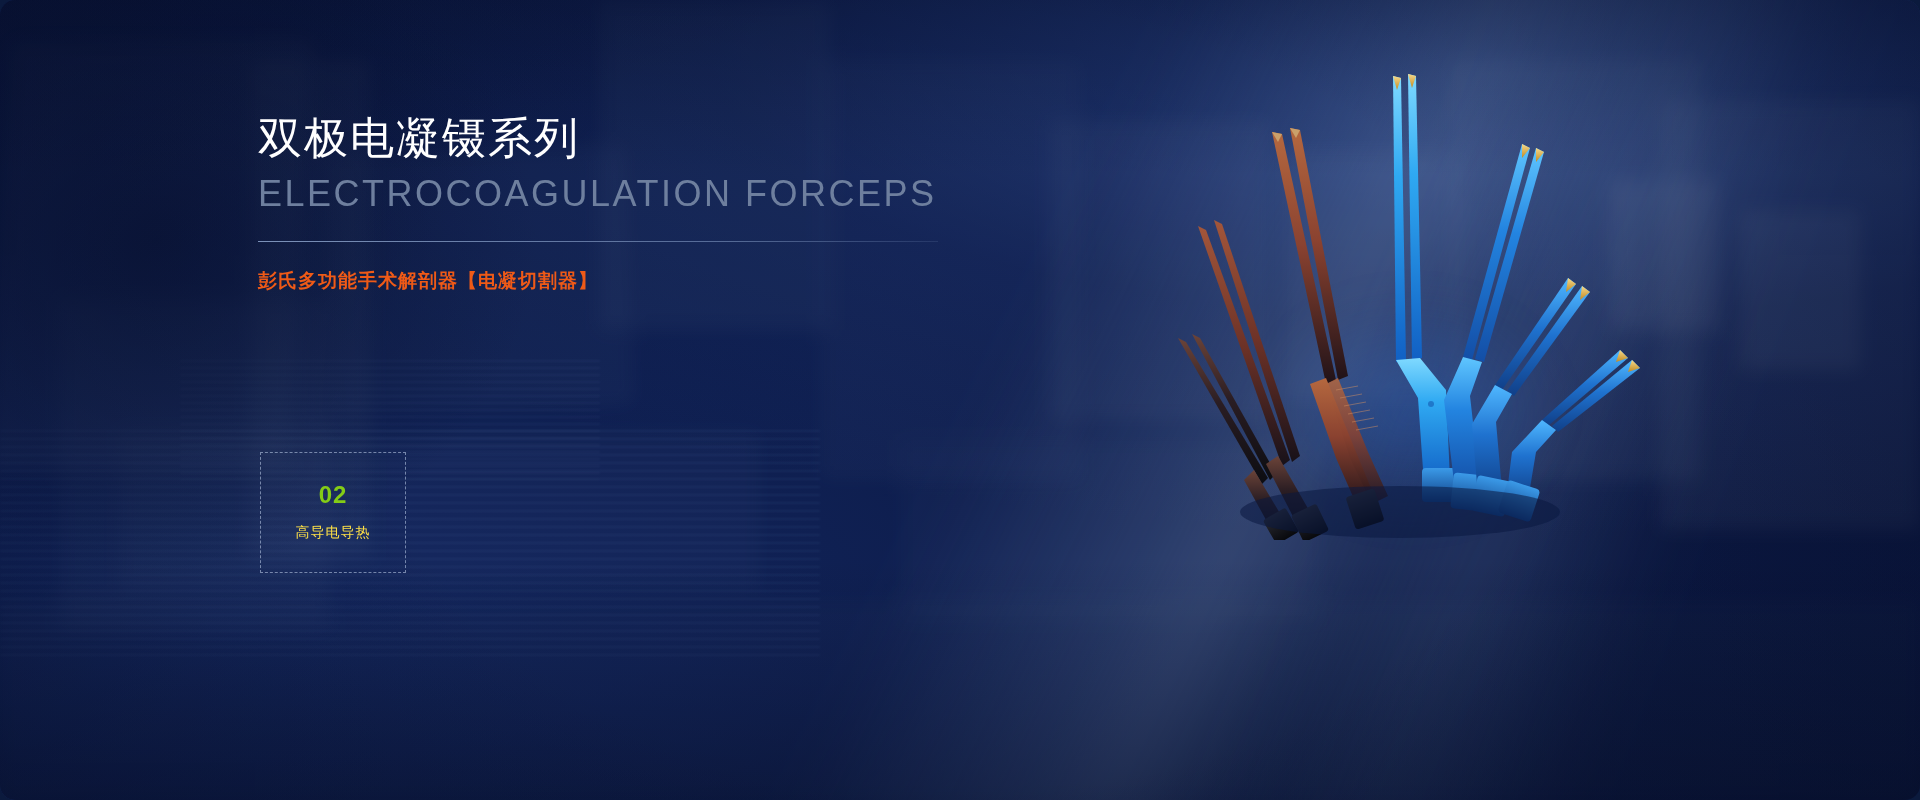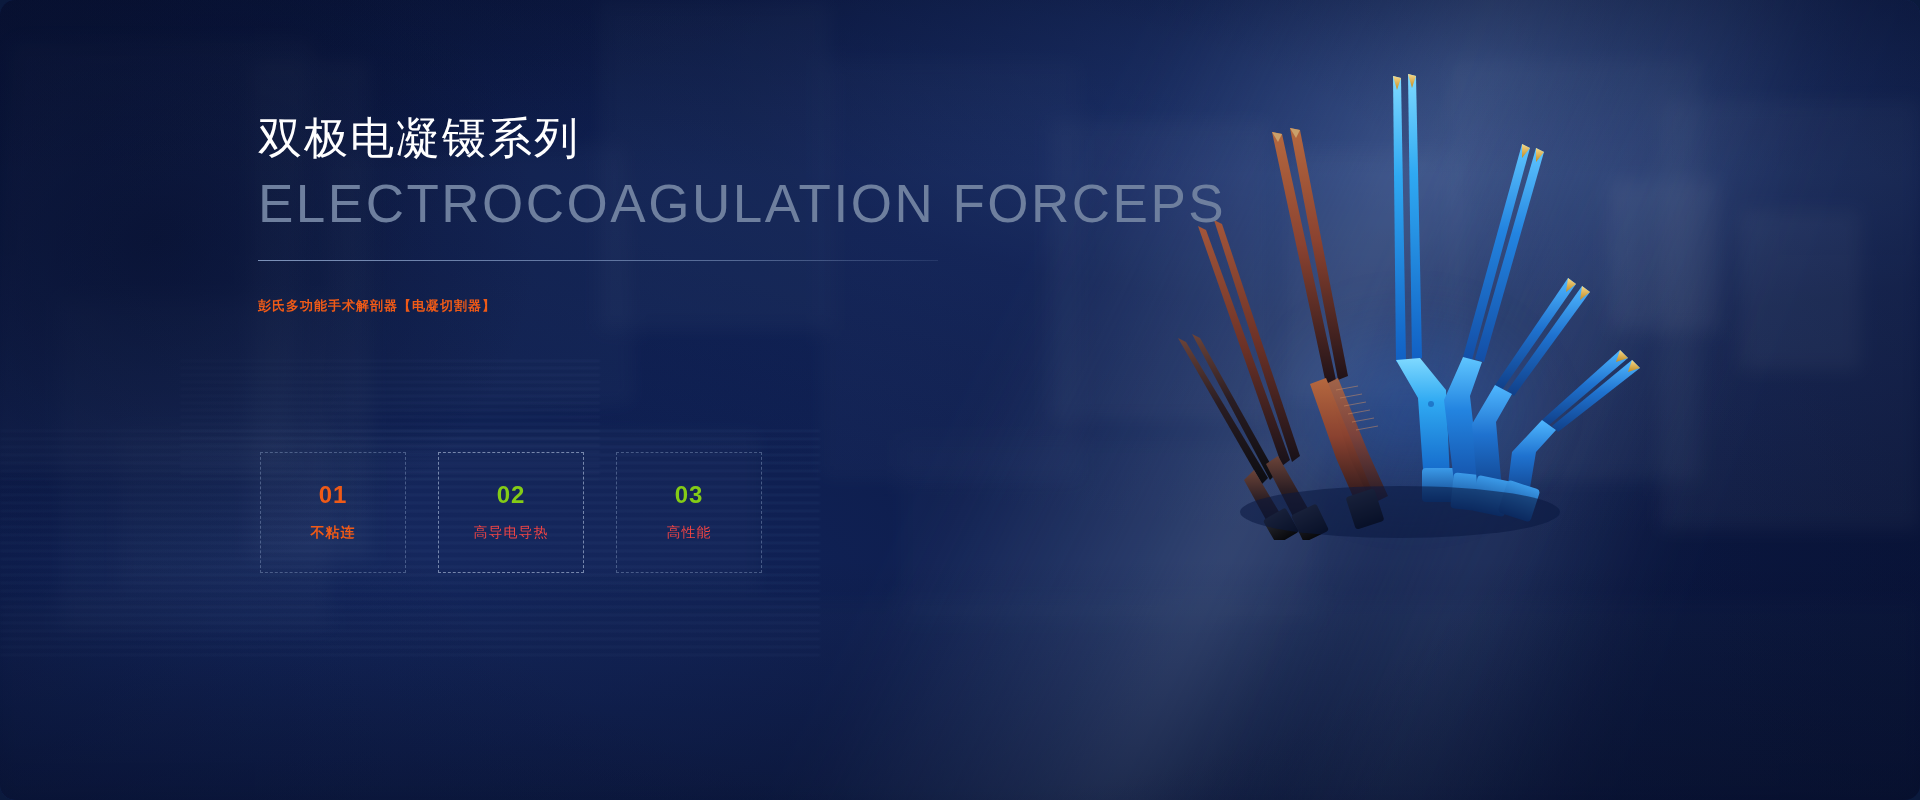--- a/index.html
+++ b/index.html
@@ -107,35 +107,35 @@
   .title-cn{
     font-size:44px;
     letter-spacing:2px;
     color:#ffffff;
     font-weight:400;
     line-height:1.25;
     font-family:"DejaVu Sans","Liberation Sans",sans-serif;
   }
   .title-en{
     margin-top:8px;
-    font-size:53px;
+    font-size:36px;
     letter-spacing:2.5px;
     color:#6e7f9e;
     font-weight:300;
     font-family:"Liberation Sans","DejaVu Sans",sans-serif;
     white-space:nowrap;
   }
   .divider{
     margin-top:26px;
     width:680px; height:1px;
     background:linear-gradient(90deg, rgba(160,185,225,.75) 0%, rgba(160,185,225,.45) 70%, rgba(160,185,225,.12) 100%);
   }
   .subtitle{
-    margin-top:36px;
-    font-size:13px;
+    margin-top:26px;
+    font-size:19px;
     color:#ef5a17;
     letter-spacing:1px;
     font-weight:700;
     font-family:"DejaVu Sans","Liberation Sans",sans-serif;
   }
 
   .features{
     position:absolute; left:260px; top:452px;
     display:flex; gap:32px;
   }
@@ -145,21 +145,21 @@
     align-items:center; justify-content:center;
     border:1px dashed rgba(196,212,238,.55);
   }
   .feature.dim{ border-color:rgba(150,172,208,.40); }
   .feature .num{
     font-size:24px; font-weight:700; color:#84cc16;
     letter-spacing:1px; line-height:1;
   }
   .feature .lbl{
     margin-top:17px;
-    font-size:14px; color:#ef4444; letter-spacing:1px;
+    font-size:14px; color:#fde047; letter-spacing:1px;
     font-family:"DejaVu Sans","Liberation Sans",sans-serif;
   }
   .feature.active .num{ color:#ef5a17; }
   .feature.active .lbl{ color:#ef5a17; font-weight:700; }
 </style>
 </head>
 <body>
 
 <div class="banner">
 
@@ -311,27 +311,19 @@
   </div>
 
   <div class="content">
     <div class="title-cn">双极电凝镊系列</div>
     <div class="title-en">ELECTROCOAGULATION FORCEPS</div>
     <div class="divider"></div>
     <div class="subtitle">彭氏多功能手术解剖器【电凝切割器】</div>
   </div>
 
   <div class="features">
-    <div class="feature active dim">
-      <span class="num">01</span>
-      <span class="lbl">不粘连</span>
-    </div>
     <div class="feature">
       <span class="num">02</span>
       <span class="lbl">高导电导热</span>
     </div>
-    <div class="feature dim">
-      <span class="num">03</span>
-      <span class="lbl">高性能</span>
-    </div>
   </div>
 
 </div>
 
 </body></html>

